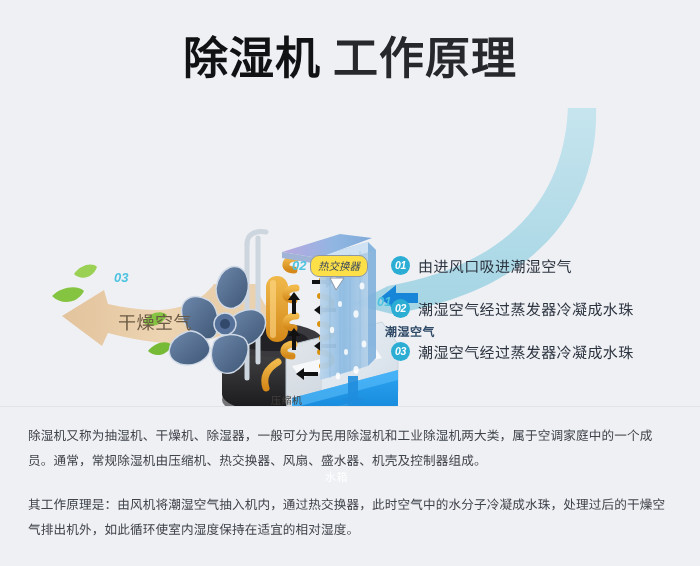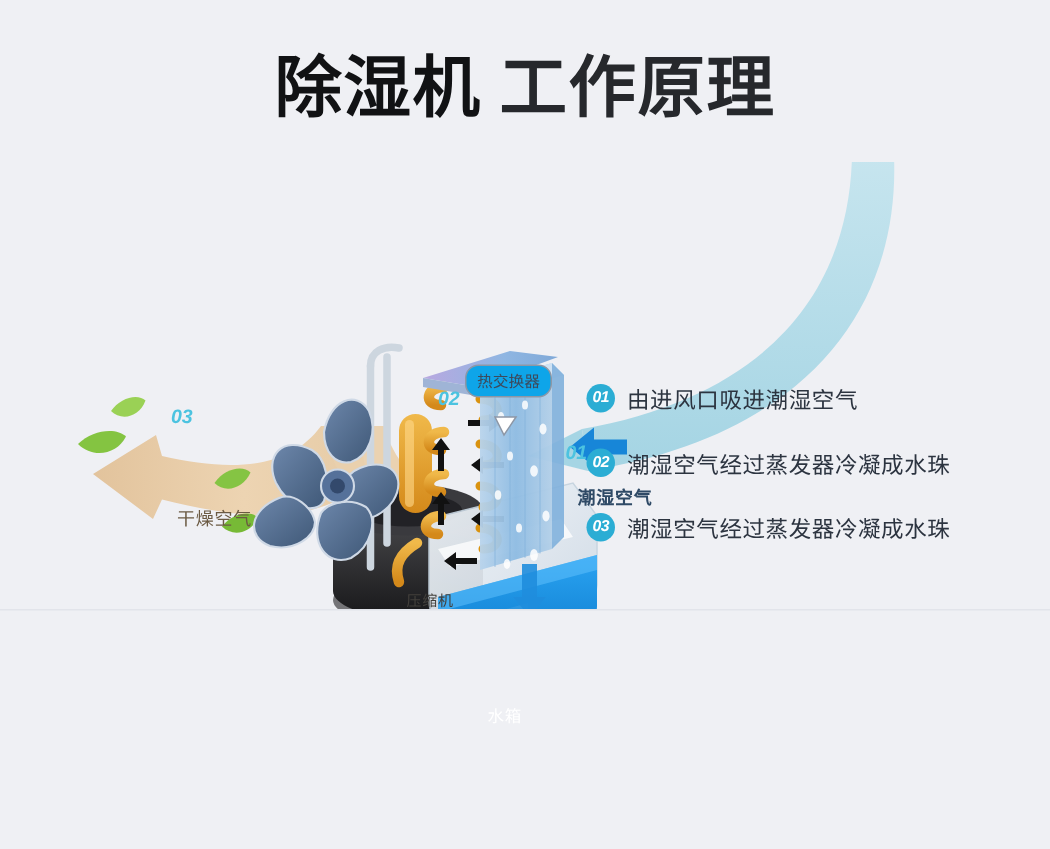--- a/index.html
+++ b/index.html
@@ -48,49 +48,50 @@
   .stage svg { display: block; }
 
   
   .diag-label {
     position: absolute;
     font-size: 11px;
     color: #2a3a55;
     white-space: nowrap;
     letter-spacing: .5px;
   }
-  .lbl-dry   { left: 118px; top: 228px; color:#6b5a43; font-size: 12px; }
+  .lbl-dry   { left: 118px; top: 200px; color:#6b5a43; font-size: 18px; }
   .lbl-humid { left: 385px; top: 214px; color:#2f4a66; font-size: 12px; font-weight: bold; }
   .lbl-comp  { left: 271px; top: 284px; color:#43403c; font-size: 10px; }
   .lbl-tank  { left: 325px; top: 360px; color:#ffffff; font-size: 11px; }
 
   
   .num-badge {
     position: absolute;
     font-size: 13px;
     font-weight: bold;
     color: #4cc3e0;
     font-style: italic;
     letter-spacing: 0px;
   }
   .n03 { left: 114px; top: 162px; }
   .n02 { left: 292px; top: 150px; }
   .n01 { left: 377px; top: 186px; }
 
   
   .hx-bubble {
     position: absolute;
-    left: 310px; top: 135px;
+    left: 310px; top: 147px;
     padding: 2px 7px 3px 7px;
     border: 1.2px solid #8d97a6;
     border-radius: 9px;
-    background: #0ea5e9;
+    background: #fde047;
     font-size: 10.5px;
     color: #3d4a5c;
     white-space: nowrap;
+    font-style: italic;
   }
 
   
   .legend {
     position: absolute;
     left: 391px; top: 255px;
     width: 300px;
   }
   .legend-row {
     display: flex;
@@ -352,14 +353,18 @@
       <span class="legend-text">潮湿空气经过蒸发器冷凝成水珠</span>
     </div>
     <div class="legend-row">
       <span class="badge">03</span>
       <span class="legend-text">潮湿空气经过蒸发器冷凝成水珠</span>
     </div>
   </div>
 
   <div class="divider"></div>
 
+  <div class="copy">
+    <p>除湿机又称为抽湿机、干燥机、除湿器，一般可分为民用除湿机和工业除湿机两大类，属于空调家庭中的一个成员。通常，常规除湿机由压缩机、热交换器、风扇、盛水器、机壳及控制器组成。</p>
+    <p>其工作原理是：由风机将潮湿空气抽入机内，通过热交换器，此时空气中的水分子冷凝成水珠，处理过后的干燥空气排出机外，如此循环使室内湿度保持在适宜的相对湿度。</p>
+  </div>
 
 </div>
 
 </body></html>

